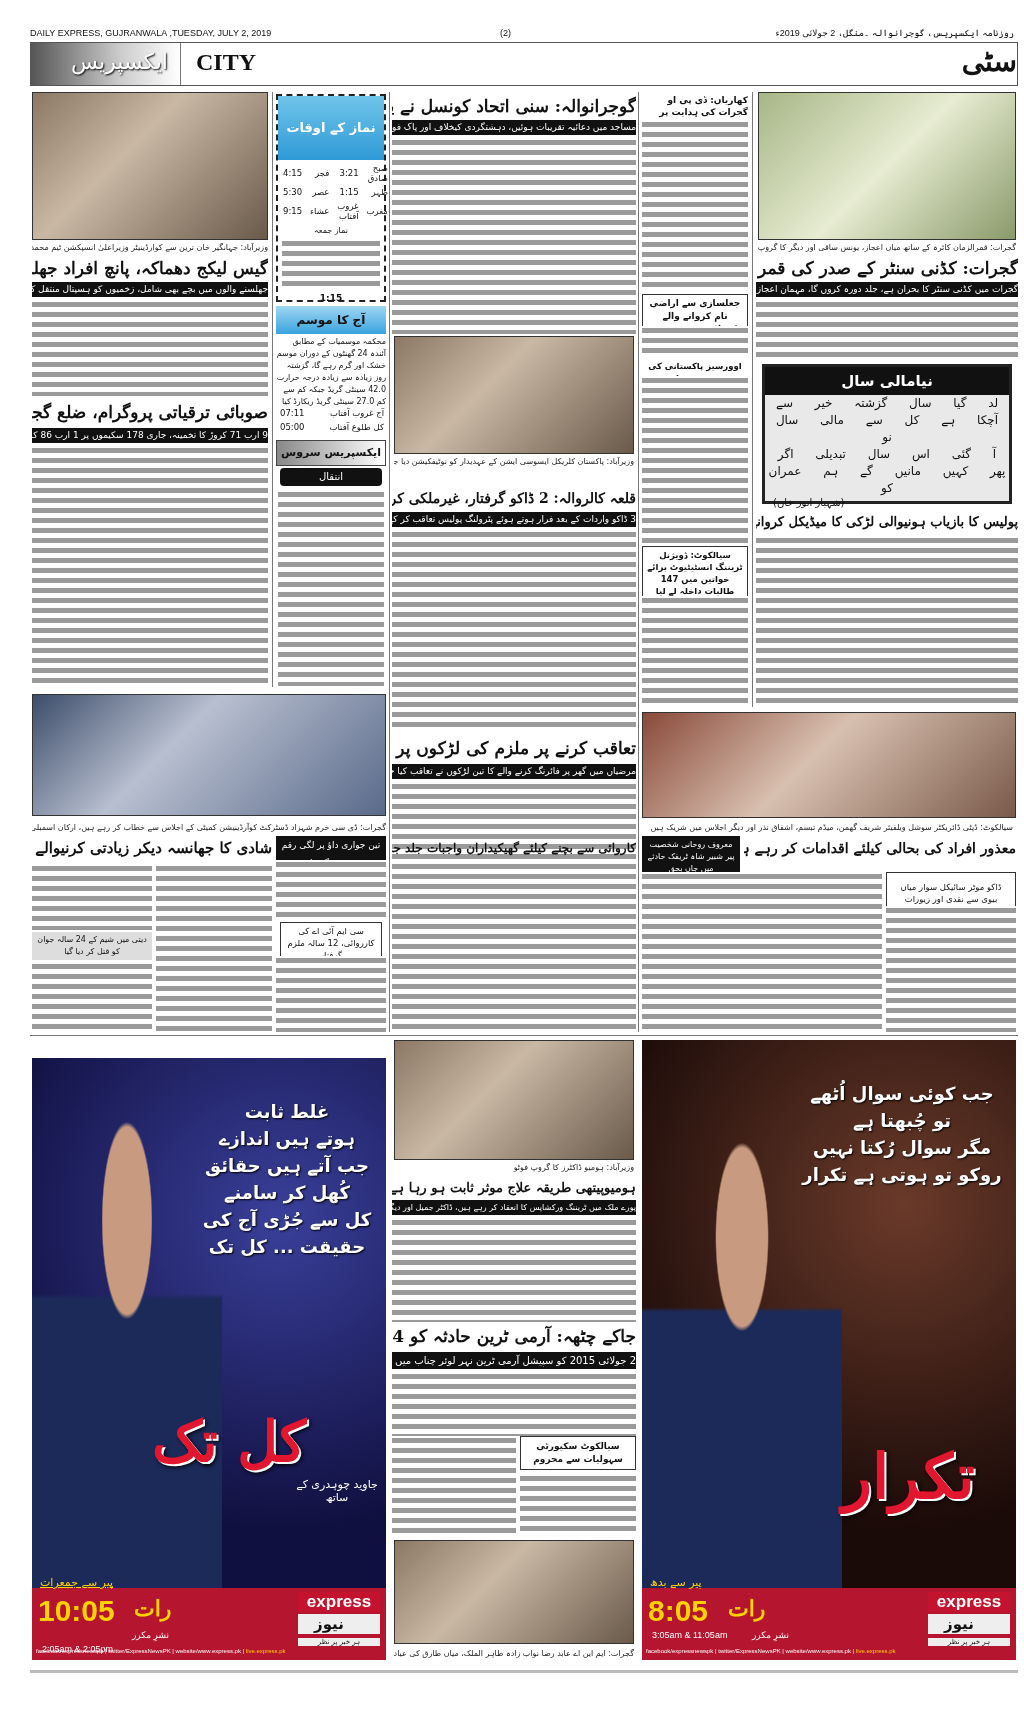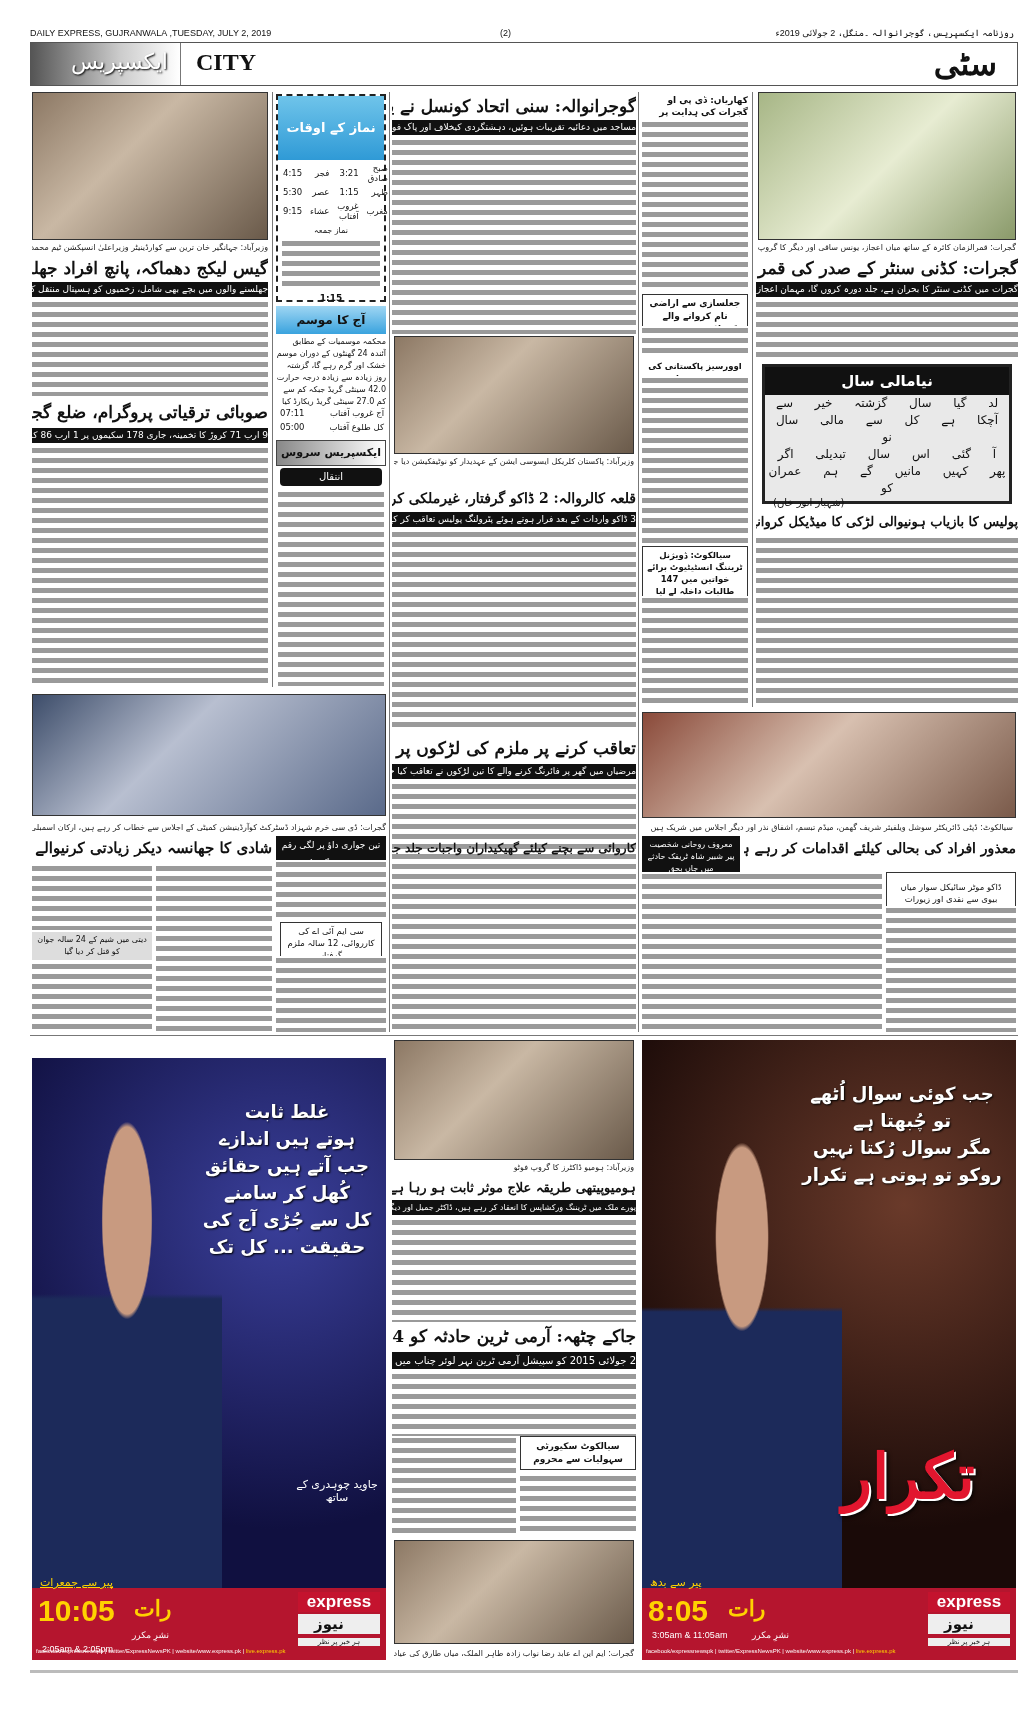--- a/index.html
+++ b/index.html
@@ -3,21 +3,21 @@
 <meta charset="utf-8">
 <style>
   * { box-sizing: border-box; margin: 0; padding: 0; }
   body { width: 1024px; height: 1717px; background: #fff; font-family: "DejaVu Sans", sans-serif; color: #111; position: relative; overflow: hidden; }
   .abs { position: absolute; }
   .dateline { top: 28px; font-size: 9px; font-family: "Liberation Sans", sans-serif; }
   .masthead { left: 30px; top: 42px; width: 988px; height: 44px; border: 1.5px solid #555; }
   .logo-box { position: absolute; left: 0; top: 0; width: 150px; height: 42px; background: linear-gradient(90deg,#555,#ccc 60%,#fff); border-right: 1px solid #777; }
   .logo-text { position:absolute; left:40px; top:6px; font-size: 22px; color:#fff; text-shadow: 1px 1px 2px #000; font-family:"DejaVu Serif", serif; }
   .city-en { position: absolute; left: 165px; top: 6px; font-family: "Liberation Serif", serif; font-weight: bold; font-size: 24px; }
-  .city-ur { position: absolute; right: 20px; top: 2px; font-size: 32px; font-weight: bold; font-family: "DejaVu Serif", serif; }
+  .city-ur { position: absolute; right: 0; top: 2px; font-size: 28px; font-weight: bold; font-family: "DejaVu Serif", serif; }
   .photo { background: linear-gradient(135deg,#8c7864,#c9b8a4 40%,#6a5a4a); border: 1px solid #333; }
   .photo.green { background: linear-gradient(135deg,#a7b686,#e7ecd2 50%,#8a9a6a); }
   .photo.blue { background: linear-gradient(135deg,#3d4d6a,#b8bfd0 40%,#5a6a8a); }
   .photo.room { background: linear-gradient(135deg,#8a4a3a,#d8c0b0 45%,#7a5a4a); }
   .caption { font-size: 8px; text-align: right; direction: rtl; line-height: 11px; color: #222; overflow: hidden; white-space: nowrap; }
   .headline { font-size: 17px; font-weight: bold; direction: rtl; text-align: center; line-height: 24px; overflow: hidden; white-space: nowrap; font-family: "DejaVu Serif", serif; }
   .subbar { background: #111; color: #fff; font-size: 9px; direction: rtl; text-align: center; line-height: 15px; overflow: hidden; white-space: nowrap; }
   .body-text { font-size: 7px; line-height: 10px; color: #444; direction: rtl; text-align: justify; overflow: hidden;
     background: repeating-linear-gradient(180deg, #fff 0 2px, #9a9a9a 2px 7px, #fff 7px 10px); }
   .vline { background: #777; width: 1px; }
@@ -186,20 +186,21 @@
 <div class="abs ad-left" style="left:32px; top:1058px; width:354px; height:530px;">
   <div class="abs host-silhouette" style="left:0; top:40px; width:190px; height:490px;"></div>
   <div class="abs" style="left:160px; top:40px; width:190px;">
     <div class="ad-quote">غلط ثابت</div>
     <div class="ad-quote">ہوتے ہیں اندازے</div>
     <div class="ad-quote">جب آتے ہیں حقائق</div>
     <div class="ad-quote">کُھل کر سامنے</div>
     <div class="ad-quote">کل سے جُڑی آج کی</div>
     <div class="ad-quote">حقیقت ... کل تک</div>
   </div>
+  <div class="abs show-title" style="left:120px; top:350px;">کل تک</div>
   <div class="abs" style="left:260px; top:420px; color:#fff; font-size:11px; direction:rtl; width:90px; text-align:center;">جاوید چوہدری کے ساتھ</div>
 </div>
 <div class="abs ad-footer" style="left:32px; top:1588px; width:354px; height:72px;">
   <div class="abs" style="left:8px; top:-12px; color:#ffd200; font-size:11px; direction:rtl;text-decoration:underline;">پیر سے جمعرات</div>
   <div class="abs ad-time" style="left:6px; top:6px;">10:05</div>
   <div class="abs ad-time" style="left:102px; top:8px; font-size:22px;">رات</div>
   <div class="abs ad-sched" style="left:10px; top:56px;">2:05am &amp; 2:05pm</div>
   <div class="abs ad-sched" style="left:100px; top:42px;">نشرِ مکرر</div>
   <div class="abs ad-social" style="left:4px; top:60px;">
     <span>facebook/expressnewspk</span> |

